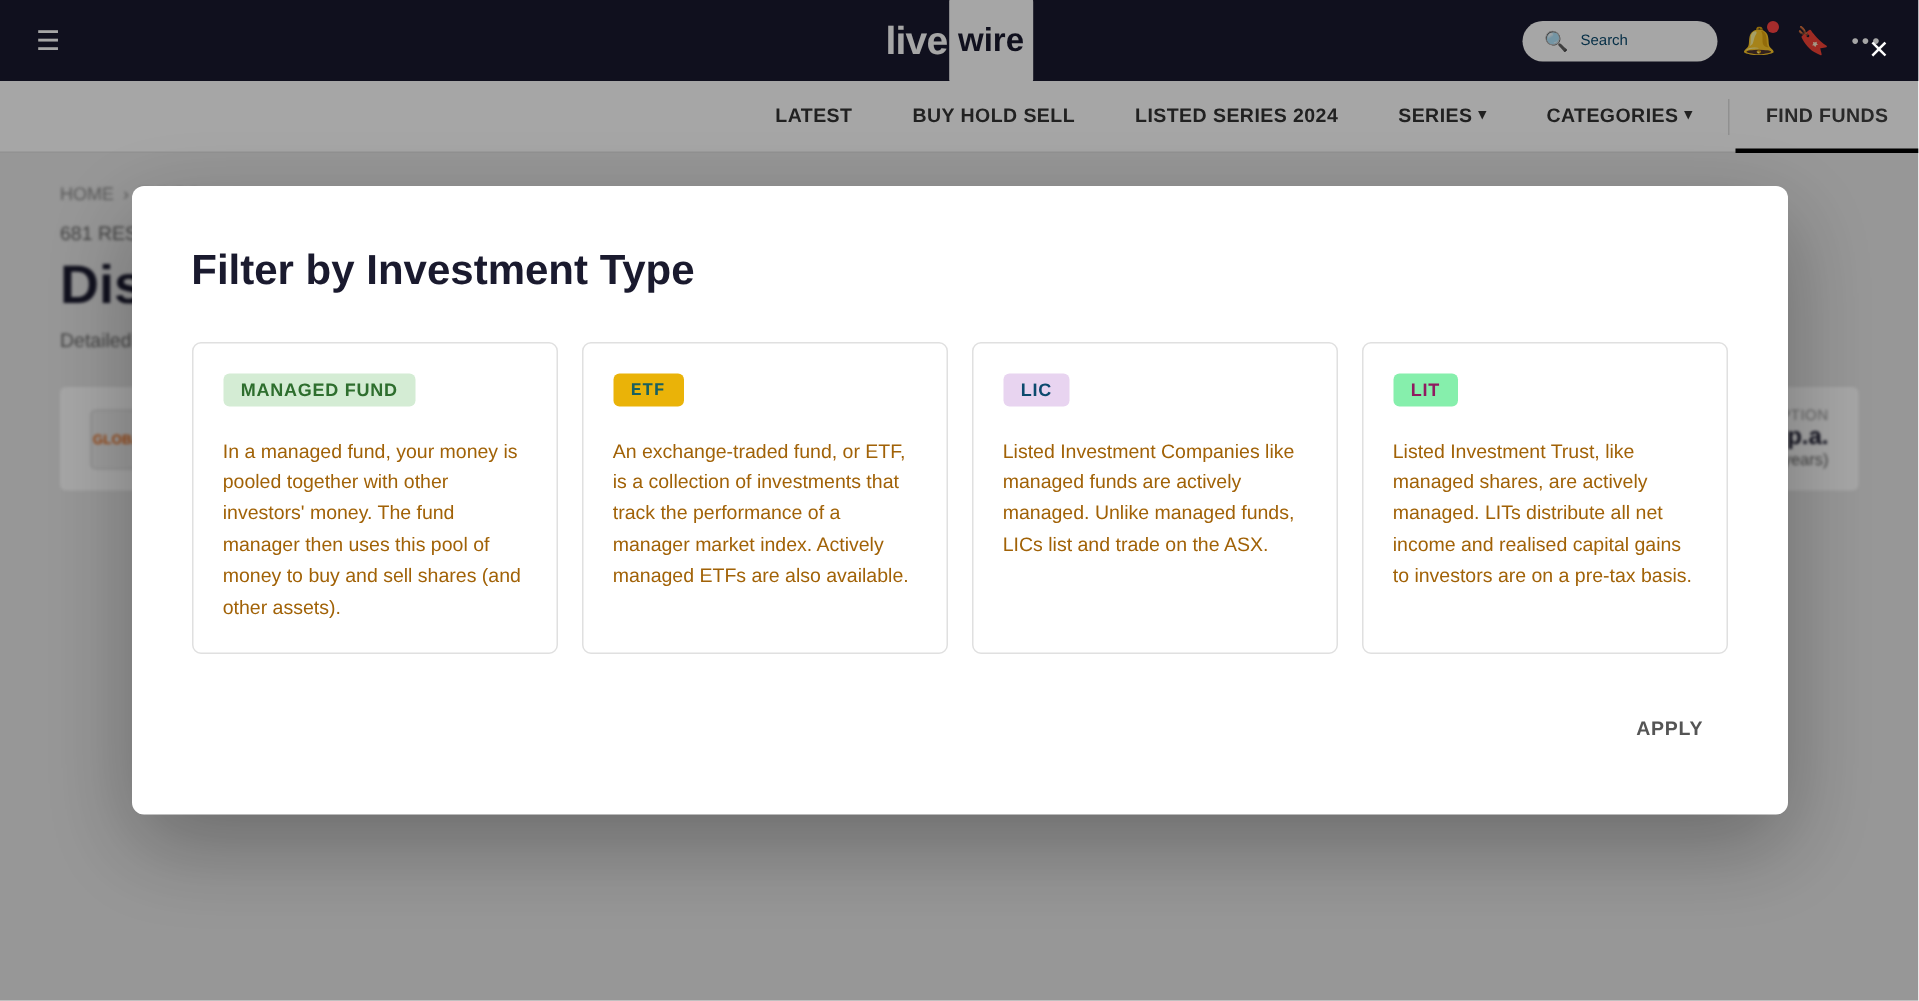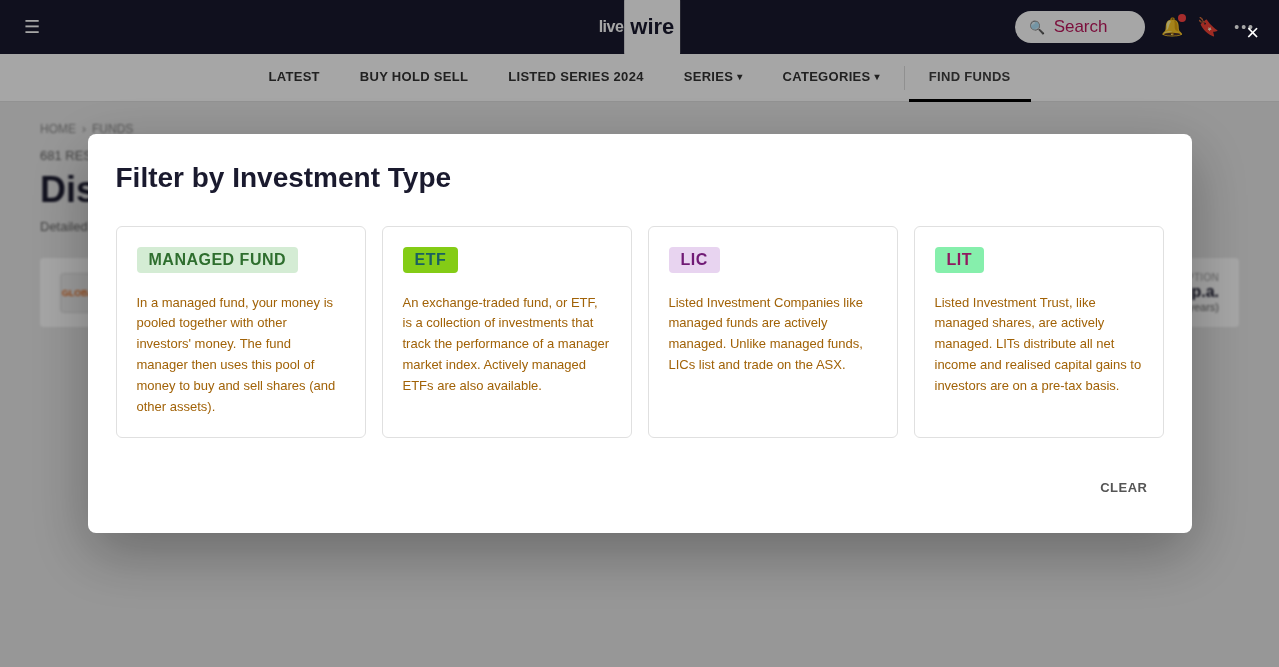--- a/index.html
+++ b/index.html
@@ -18,21 +18,21 @@
     .nav-left { display: flex; align-items: center; }
     .hamburger-icon { color: #fff; font-size: 18px; cursor: pointer; }
     .logo-container {
       position: absolute;
       left: 50%;
       transform: translateX(-50%);
       display: flex;
       align-items: center;
     }
     .logo-text {
-      font-size: 16px;
+      font-size: 26px;
       font-weight: 700;
       color: #fff;
       letter-spacing: -0.5px;
     }
     .logo-wire {
       background: #fff;
       color: #1a1a2e;
       padding: 16px 6px;
       border-radius: 3px;
       margin-left: 1px;
@@ -61,21 +61,21 @@
       height: 8px;
       background: #ff4444;
       border-radius: 50%;
     }
 
     
     .secondary-nav {
       background: #fff;
       display: flex;
       align-items: center;
-      justify-content: center;
+      justify-content: flex-end;
       border-bottom: 1px solid #e0e0e0;
       height: 48px;
       gap: 0;
     }
     .nav-item {
       padding: 0 20px;
       height: 48px;
       display: flex;
       align-items: center;
       font-size: 13px;
@@ -134,21 +134,21 @@
       color: #fff;
       cursor: pointer;
       font-weight: 300;
       z-index: 101;
     }
 
     
     .modal {
       background: #fff;
       border-radius: 8px;
-      padding: 28px;
+      padding: 40px;
       width: 1104px;
       max-width: 95vw;
       position: relative;
       box-shadow: 0 20px 60px rgba(0,0,0,0.3);
     }
     .modal-title {
       font-size: 28px;
       font-weight: 700;
       color: #1a1a2e;
       margin-bottom: 32px;
@@ -163,28 +163,28 @@
       border: 1px solid #e0e0e0;
       border-radius: 6px;
       padding: 20px;
       cursor: pointer;
       transition: border-color 0.2s;
     }
     .fund-badge {
       display: inline-block;
       padding: 4px 12px;
       border-radius: 4px;
-      font-size: 16px;
+      font-size: 12px;
       font-weight: 700;
       margin-bottom: 20px;
       letter-spacing: 0.5px;
     }
     .badge-mf { background: #d4ecd4; color: #2e6e2e; }
-    .badge-etf { background: #84cc16; color: #1a6060; }
-    .badge-lic { background: #e8d4f0; color: #701a75; }
+    .badge-etf { background: #eab308; color: #1a6060; font-family: Liberation Mono, monospace; }
+    .badge-lic { background: #e8d4f0; color: #0c4a6e; }
     .badge-lit { background: #86efac; color: #901a60; }
 
     .fund-desc {
       font-size: 13px;
       color: #a16207;
       line-height: 1.6;
     }
     .modal-footer {
       display: flex;
       justify-content: flex-end;
@@ -252,21 +252,21 @@
   <div class="nav-left">
     <span class="hamburger-icon">☰</span>
   </div>
   <div class="logo-container">
     <span class="logo-text">live</span>
       <span class="logo-wire">wire</span>
   </div>
   <div class="nav-right">
     <div class="search-bar">
       <span>🔍</span>
-      <span style="color:#be185d;font-size:17px;">Search</span>
+      <span style="color:#0c4a6e;font-size:10px;">Search</span>
     </div>
     <div class="nav-icons">
       <span class="nav-icon notification-icon">
         🔔
         <span class="notif-dot"></span>
       </span>
       <span class="nav-icon">🔖</span>
       <span class="nav-icon" style="letter-spacing:2px;font-size:14px;">•••</span>
     </div>
   </div>
@@ -344,16 +344,16 @@
         <p class="fund-desc">Listed Investment Companies like managed funds are actively managed. Unlike managed funds, LICs list and trade on the ASX.</p>
       </div>
 
       <div class="fund-card">
         <span class="fund-badge badge-lit">LIT</span>
         <p class="fund-desc">Listed Investment Trust, like managed shares, are actively managed. LITs distribute all net income and realised capital gains to investors are on a pre-tax basis.</p>
       </div>
     </div>
 
     <div class="modal-footer">
-      <button class="btn-clear">CLEAR</button>
+      <button class="btn-clear">APPLY</button>
     </div>
   </div>
 </div>
 
 </body></html>

